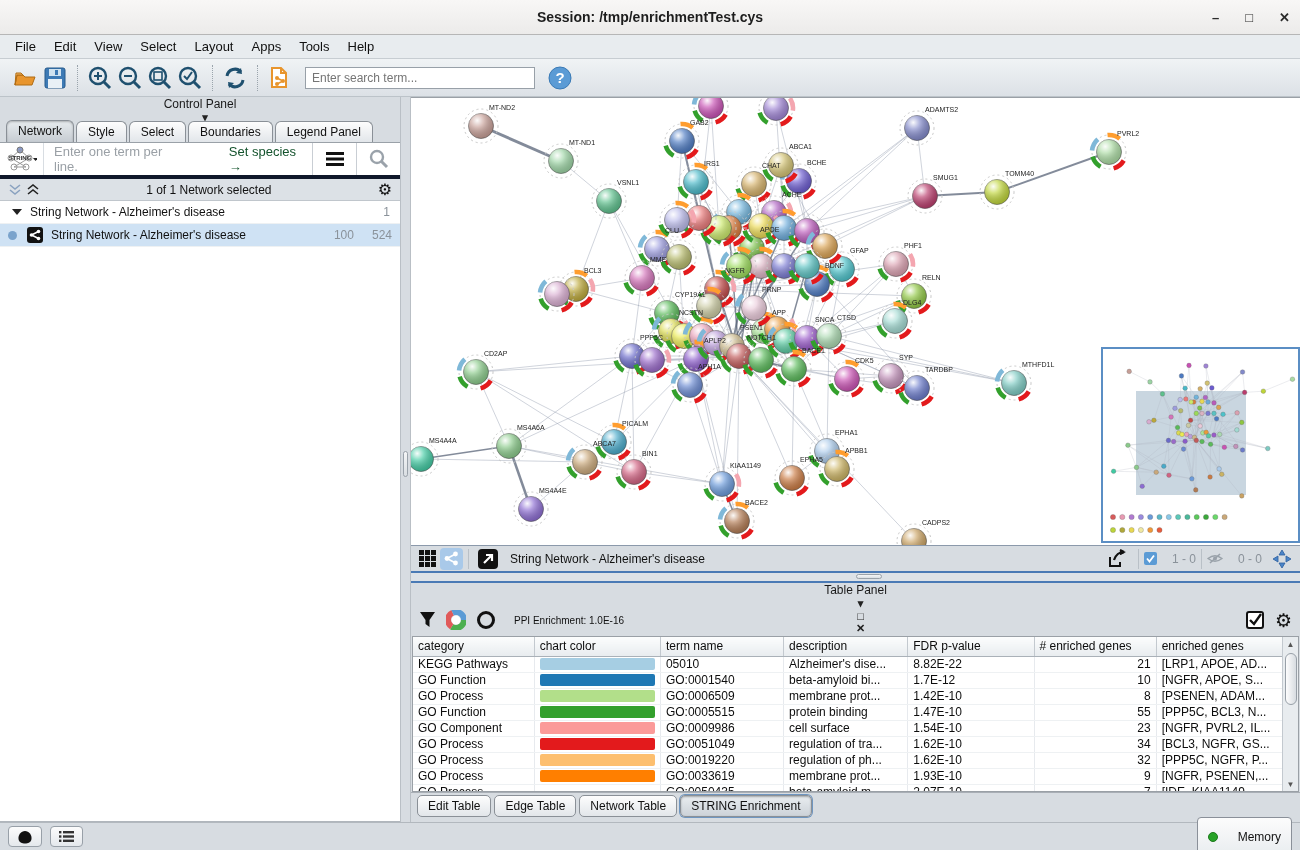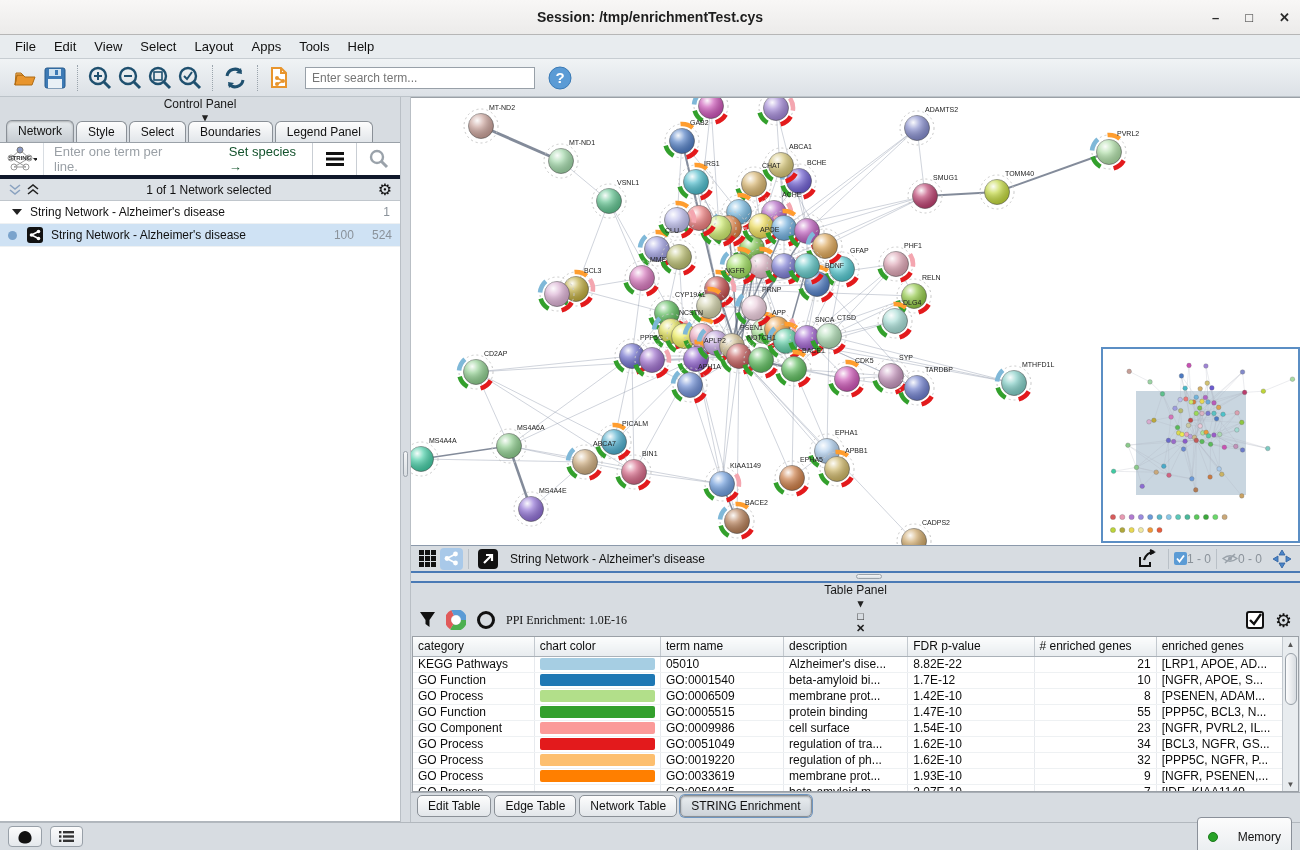--- a/index.html
+++ b/index.html
@@ -35,26 +35,26 @@
   .num{color:#8a929a;margin-left:auto;}
   .vsplit{width:11px;background:#d7dce1;position:relative;border-left:1px solid #b9bfc5;border-right:1px solid #b9bfc5;}
   .vsplit .pill{position:absolute;left:2px;top:354px;width:5px;height:26px;border:1px solid #9aa2aa;border-radius:3px;background:linear-gradient(#f5f6f7,#d9dee2);}
   .right-col{flex:1;display:flex;flex-direction:column;min-width:0;}
   .canvas{height:448px;background:#fff;border-top:1px solid #9aa0a6;position:relative;overflow:hidden;}
   .minimap{position:absolute;right:0;bottom:2px;width:199px;height:196px;border:2px solid #5b8ec4;background:#fff;}
   .net-toolbar{height:28px;background:#d7dce1;border-top:1px solid #8b99ab;border-bottom:2px solid #4a7ab5;display:flex;align-items:center;padding:0 4px;}
   .nt-btn{height:22px;display:flex;align-items:center;justify-content:center;padding:0 4px;}
   .nt-sep{width:1px;height:20px;background:#b9c0c7;margin:0 5px;}
   .nt-title{font-size:12px;color:#111;margin-left:8px;flex:1;}
-  .badge{font-size:12px;color:#8a929a;display:flex;align-items:flex-start;gap:0;}
+  .badge{font-size:12px;color:#8a929a;display:flex;align-items:flex-start;gap:15px;}
   .hsplit{height:8px;background:#dde2e7;position:relative;}
   .hsplit .pill{position:absolute;left:50%;top:1px;width:26px;height:5px;border:1px solid #9aa2aa;border-radius:3px;background:linear-gradient(#f5f6f7,#d9dee2);}
   .table-panel{flex:1;background:#d7dce1;border-top:2px solid #4a7ab5;display:flex;flex-direction:column;}
   .tp-toolbar{height:32px;display:flex;align-items:center;padding:0 8px;gap:10px;}
-  .tp-toolbar .ppi{font-size:12px;color:#111;flex:1;font-family:Liberation Serif, serif;}
+  .tp-toolbar .ppi{font-size:10px;color:#111;margin-left:8px;flex:1;}
   .grid-wrap{height:156px;background:#fff;border:1px solid #9aa0a6;margin:0 1px;display:flex;overflow:hidden;position:relative;}
   table.enrich{border-collapse:collapse;table-layout:fixed;font-size:12px;color:#0d0d0d;width:872px;}
   table.enrich th{font-weight:normal;text-align:left;background:linear-gradient(#fcfdfd,#e8ecef);border-right:1px solid #c3c9cf;border-bottom:1px solid #aab1b8;padding:2px 5px;height:19px;white-space:nowrap;overflow:hidden;}
   table.enrich td{border-right:1px solid #e7eaee;border-bottom:1px solid #eef1f3;padding:0 5px;height:16px;white-space:nowrap;overflow:hidden;}
   td.r{text-align:right;}
   .swatch{height:12px;border-radius:2px;margin:1px 0;}
   .scroll{width:16px;background:#e8ecef;border-left:1px solid #c3c9cf;display:flex;flex-direction:column;align-items:center;position:absolute;right:0;top:0;bottom:0;}
   .scr-btn{width:14px;height:14px;font-size:8px;color:#555;display:flex;align-items:center;justify-content:center;}
   .scr-thumb{width:12px;height:52px;border:1px solid #98a0a8;border-radius:7px;background:linear-gradient(90deg,#fdfdfd,#d7dce1);margin-top:2px;}
   .bottom-tabs{height:26px;display:flex;align-items:center;gap:3px;padding-left:6px;border-top:1px solid #a8aeb5;}

